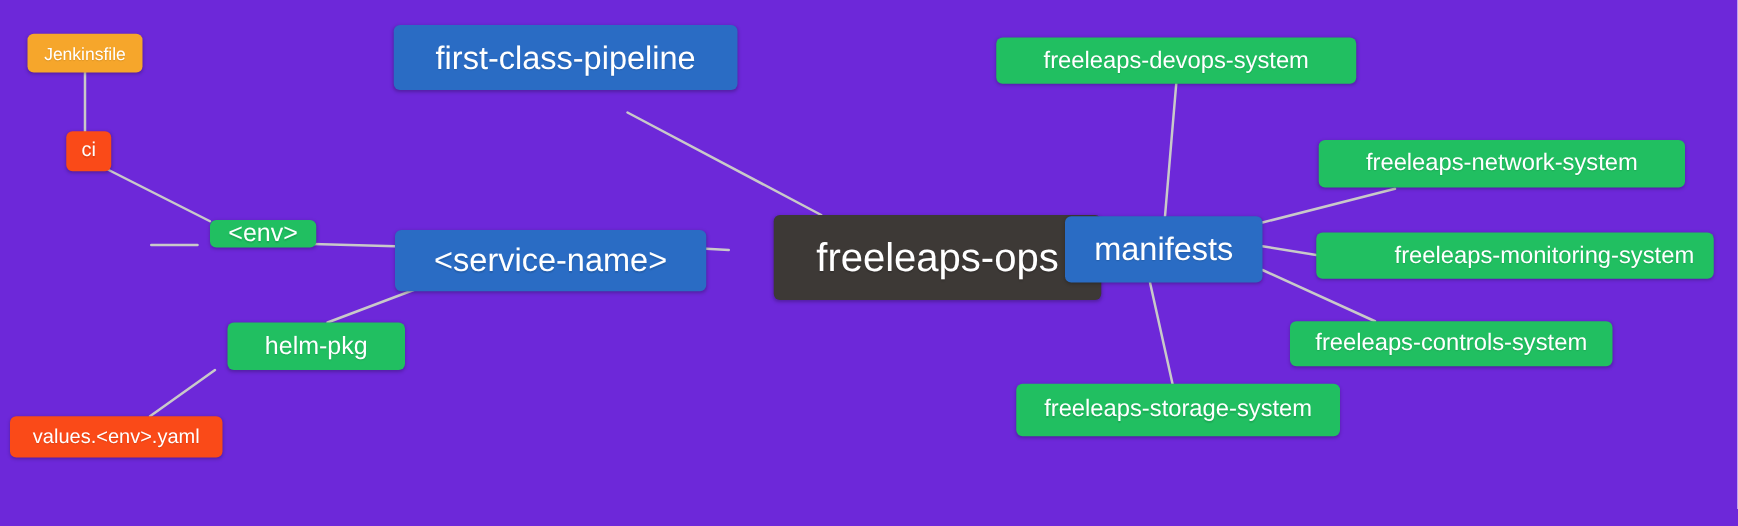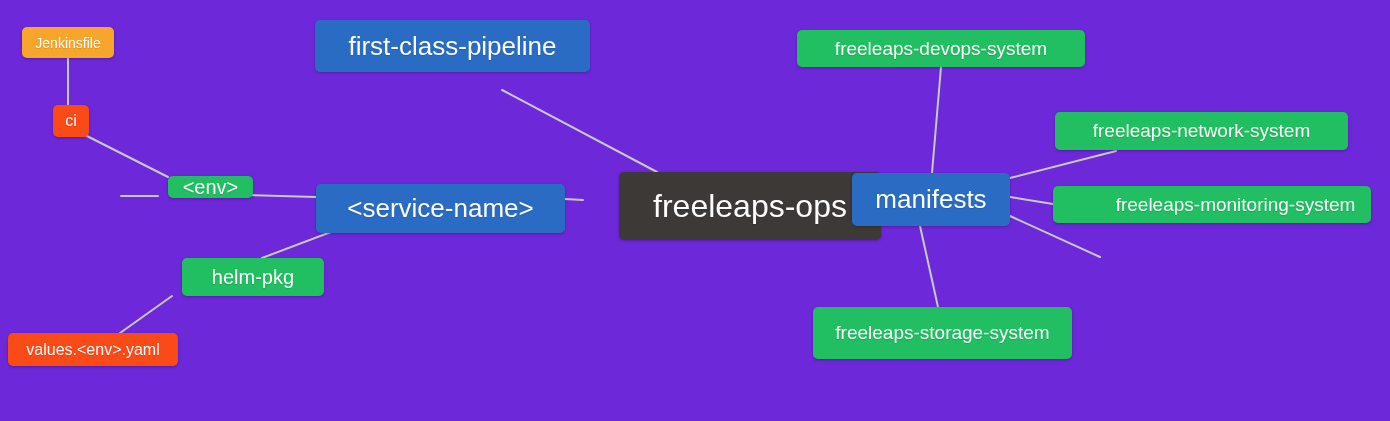--- a/index.html
+++ b/index.html
@@ -60,14 +60,15 @@
     <div class="node" style="left: 168px; top: 176px; width: 85px; height: 22px; font-size: 20px; background: rgb(33, 191, 97); color: rgb(255, 255, 255);">&lt;env&gt;</div>
     <div class="node" style="left: 315px; top: 20px; width: 275px; height: 52px; font-size: 26px; background: rgb(42, 108, 196); color: rgb(255, 255, 255);">first-class-pipeline</div>
     <div class="node" style="left: 316px; top: 184px; width: 249px; height: 49px; font-size: 26px; background: rgb(42, 108, 196); color: rgb(255, 255, 255);">&lt;service-name&gt;</div>
     <div class="node" style="left: 583px; top: 172px; width: 262px; height: 68px; font-size: 32px; background: rgb(61, 57, 54); color: rgb(255, 255, 255); margin-left: 36px;">freeleaps-ops</div>
     <div class="node" style="left: 852px; top: 173px; width: 158px; height: 53px; font-size: 26px; background: rgb(42, 108, 196); color: rgb(255, 255, 255);">manifests</div>
     <div class="node" style="left: 147px; top: 258px; width: 142px; height: 38px; font-size: 20px; background: rgb(33, 191, 97); color: rgb(255, 255, 255); margin-left: 35px;">helm-pkg</div>
     <div class="node" style="left: 8px; top: 333px; width: 170px; height: 33px; font-size: 16px; background: rgb(250, 74, 24); color: rgb(255, 255, 255);">values.&lt;env&gt;.yaml</div>
     <div class="node" style="left: 797px; top: 30px; width: 288px; height: 37px; font-size: 19px; background: rgb(33, 191, 97); color: rgb(255, 255, 255);">freeleaps-devops-system</div>
     <div class="node" style="left: 1055px; top: 112px; width: 293px; height: 38px; font-size: 19px; background: rgb(33, 191, 97); color: rgb(255, 255, 255);">freeleaps-network-system</div>
     <div class="node" style="left: 1053px; top: 186px; width: 318px; height: 37px; font-size: 19px; background: rgb(33, 191, 97); color: rgb(255, 255, 255); padding-left: 47px;">freeleaps-monitoring-system</div>
-    <div class="node" style="left: 813px; top: 307px; width: 259px; height: 52px; font-size: 19px; background: rgb(33, 191, 97); color: rgb(255, 255, 255); text-align: center;">freeleaps-storage-system</div>
+    <div class="node" style="left: 1032px; top: 257px; width: 258px; height: 36px; font-size: 19px; background: rgb(33, 191, 97); color: rgb(255, 255, 255);">freeleaps-controls-system</div>
+    <div class="node" style="left: 813px; top: 307px; width: 259px; height: 42px; font-size: 19px; background: rgb(33, 191, 97); color: rgb(255, 255, 255); text-align: center;">freeleaps-storage-system</div>
   </div>
 
 </body></html>

